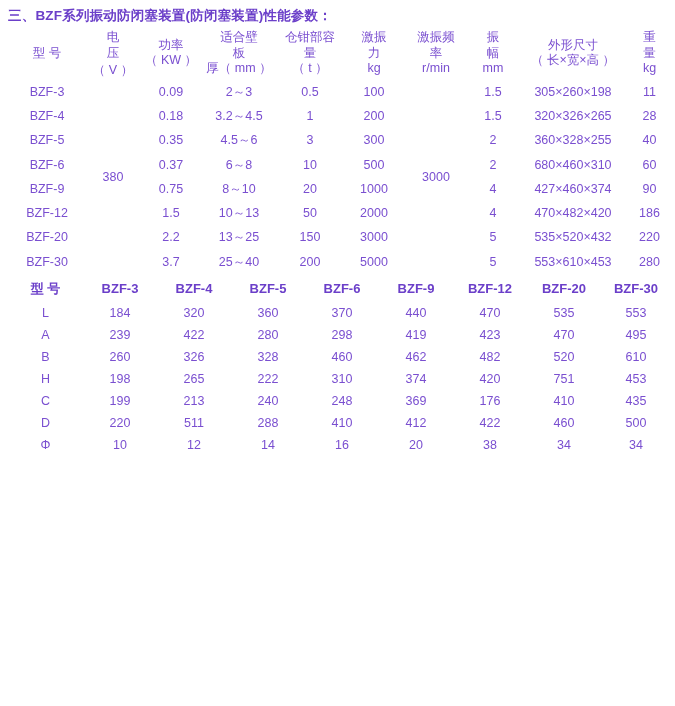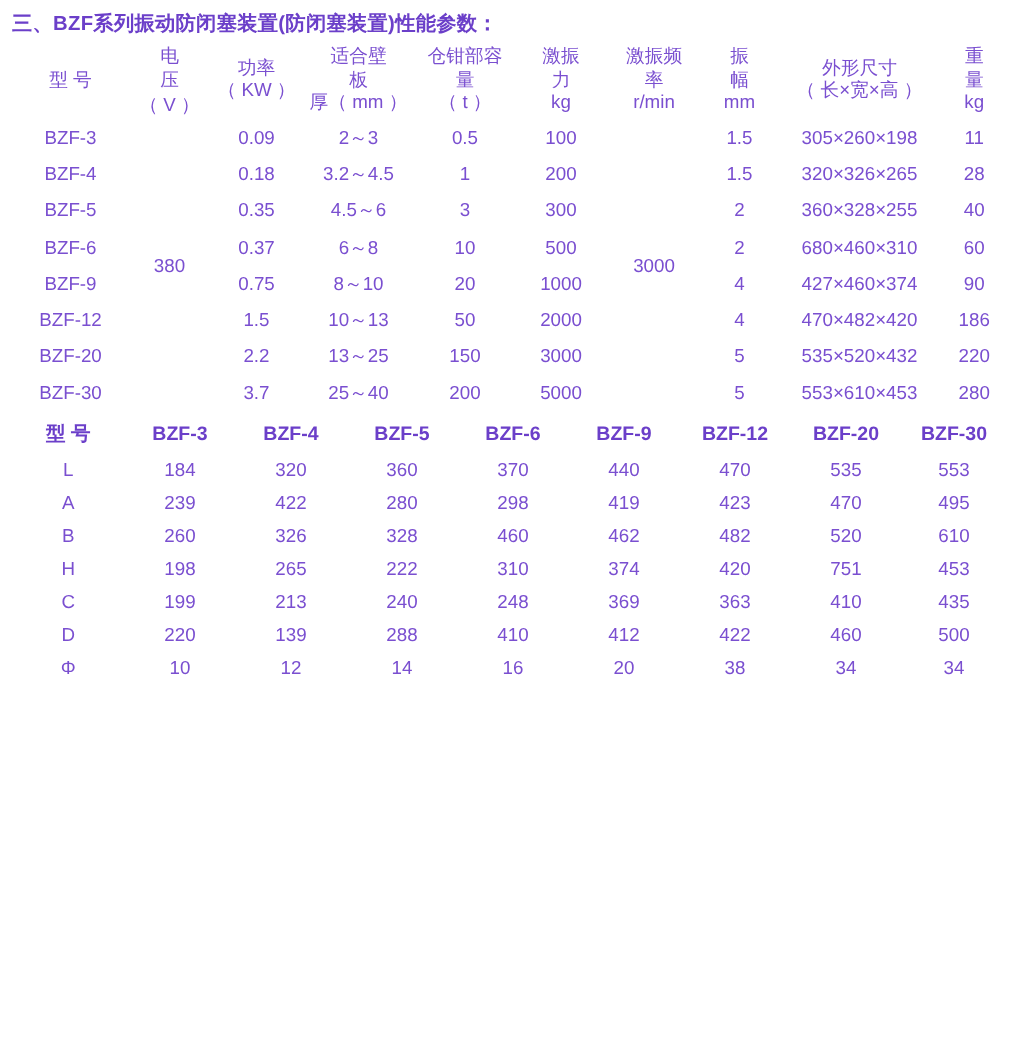--- a/index.html
+++ b/index.html
@@ -320,28 +320,28 @@
         <td>751</td>
         <td>453</td>
       </tr>
       <tr>
         <td class="rowlabel">C</td>
         <td>199</td>
         <td>213</td>
         <td>240</td>
         <td>248</td>
         <td>369</td>
-        <td>363</td>
+        <td>176</td>
         <td>410</td>
         <td>435</td>
       </tr>
       <tr>
         <td class="rowlabel">D</td>
         <td>220</td>
-        <td>139</td>
+        <td>511</td>
         <td>288</td>
         <td>410</td>
         <td>412</td>
         <td>422</td>
         <td>460</td>
         <td>500</td>
       </tr>
       <tr>
         <td class="rowlabel">Φ</td>
         <td>10</td>

